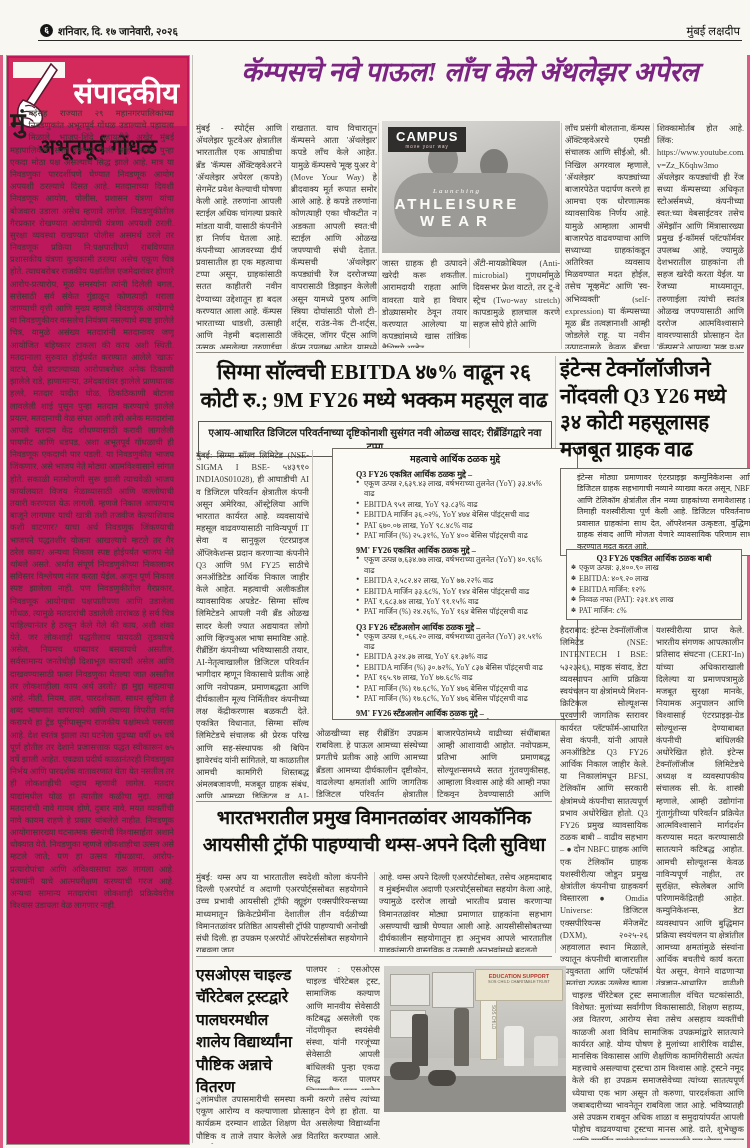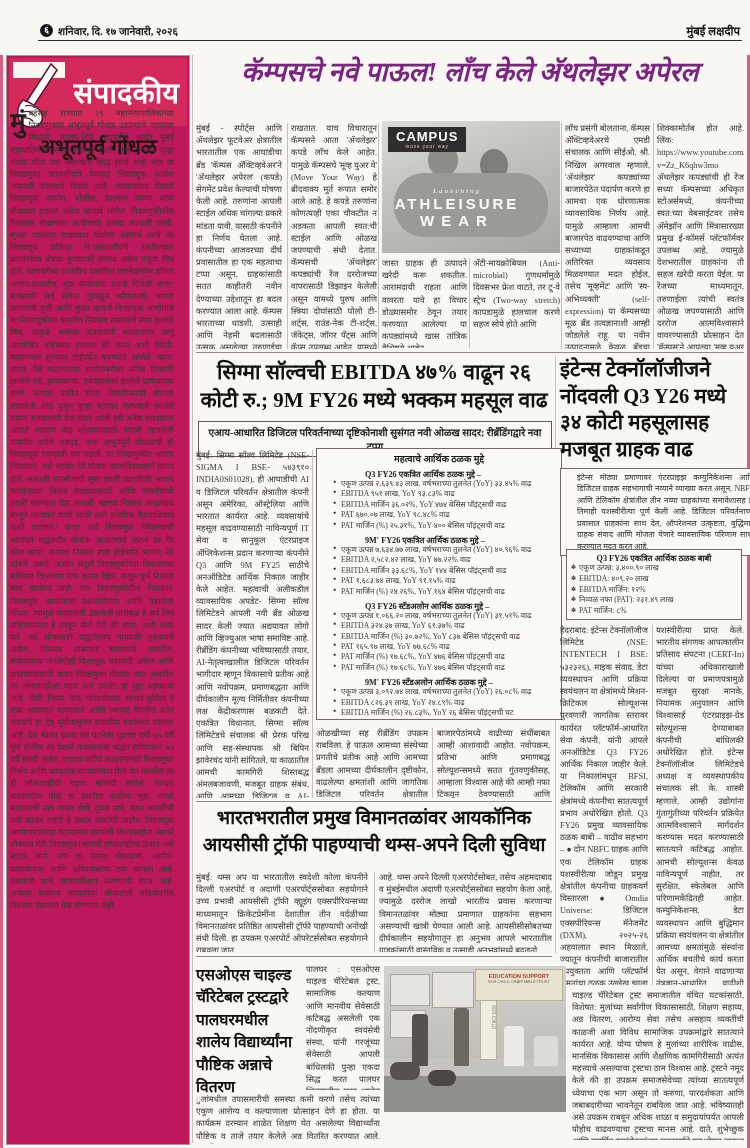--- a/index.html
+++ b/index.html
@@ -7,21 +7,21 @@
         font-family:"Liberation Serif","DejaVu Serif",serif;color:#2e2c29;overflow:hidden;}
   .txt{position:absolute;font-size:8.4px;line-height:1.45;text-align:justify;overflow:hidden;color:#3b3833;}
   .vrule{position:absolute;width:1px;background:#c4c1ba;}
   .hrule{position:absolute;height:1px;background:#8e8b84;}
   .red-edge{position:absolute;width:3px;background:#dd5b82;top:55px;bottom:0;}
 
   
   .pgnum{position:absolute;left:40px;top:24px;width:13px;height:13px;background:#151515;color:#fff;
          border-radius:50%;font-size:9px;text-align:center;line-height:13px;font-weight:bold;}
   .mast-date{position:absolute;left:58px;top:24px;font-size:10.5px;font-weight:bold;color:#1c1b19;}
-  .mast-paper{position:absolute;right:10px;top:23px;font-size:11.5px;font-weight:bold;color:#141311;}
+  .mast-paper{position:absolute;right:10px;top:23px;font-size:11.5px;font-weight:normal;color:#141311;}
   .topline{position:absolute;left:38px;right:8px;top:40px;height:1px;background:#2a2927;}
 
   
   .ed-box{position:absolute;left:6px;top:55px;width:182px;height:1088px;border:1px solid #9d9a92;background:#be185d;}
   .ed-banner{position:absolute;left:2px;top:2px;right:2px;height:68px;background:#d42a5b;}
   .ed-banner-title{position:absolute;right:8px;top:14px;font-size:29px;font-weight:bold;color:#ffffff;}
   .ed-hand{position:absolute;left:2px;top:2px;width:56px;height:72px;}
   .ed-head{position:absolute;left:2px;top:76px;right:2px;text-align:center;font-size:21px;font-weight:bold;color:#171512;}
   .ed-body{left:10px;top:108px;width:164px;height:1028px;}
   .dropcap{float:left;font-size:26px;line-height:0.9;font-weight:bold;padding:3px 3px 0 0;color:#201e1b;}
@@ -40,24 +40,24 @@
   .c-overlay{position:absolute;left:0;right:28px;top:66px;text-align:center;color:#fbfbf8;}
   .c-launch{font-size:7px;font-style:italic;letter-spacing:2px;}
   .c-l1{font-size:15px;font-weight:bold;letter-spacing:3px;font-family:"Liberation Sans",sans-serif;}
   .c-l2{font-size:15px;font-weight:bold;letter-spacing:7px;font-family:"Liberation Sans",sans-serif;}
 
   
   .s-headline{position:absolute;left:196px;top:358px;width:356px;text-align:center;
               font-size:21px;line-height:1.35;font-weight:bold;color:#14120f;}
   .s-subhead{position:absolute;left:198px;top:421px;width:348px;border:1px solid #5b5853;
              font-size:10px;font-weight:bold;text-align:center;padding:3px 2px;color:#26241f;background:#faf9f3;}
-  .fin-box{position:absolute;left:316px;top:448px;width:246px;height:272px;border:1px solid #6e6b64;
-           background:#fbfaf5;padding:3px 16px;overflow:hidden;box-sizing:border-box;}
+  .fin-box{position:absolute;left:332px;top:448px;width:246px;height:272px;border:1px solid #6e6b64;
+           background:#fbfaf5;padding:3px 23px;overflow:hidden;box-sizing:border-box;}
   .fin-title{font-size:9.5px;font-weight:bold;text-align:center;margin-bottom:2px;color:#1b1916;}
-  .fin-h{font-size:8.2px;font-weight:bold;margin-top:3px;color:#23211d;margin-left:32px;}
+  .fin-h{font-size:8.2px;font-weight:bold;margin-top:3px;color:#23211d;}
   .fin-i{font-size:7.7px;line-height:1.35;padding-left:8px;position:relative;color:#3b3833;}
   .fin-i::before{content:"●";position:absolute;left:0;top:0;font-size:5px;color:#222;}
 
   
   .i-headline{position:absolute;left:560px;top:356px;width:184px;font-size:20.5px;line-height:1.3;
               font-weight:bold;color:#12100d;}
   .i-subhead{position:absolute;left:560px;top:468px;width:178px;border:1px solid #6e6b64;background:#faf9f3;
              font-size:7.9px;line-height:1.45;text-align:justify;padding:3px 16px;color:#35332f;}
   .i-box{position:absolute;left:566px;top:549px;width:166px;border:1px solid #6e6b64;background:#fbfaf5;
          padding:2px 4px;overflow:hidden;}

